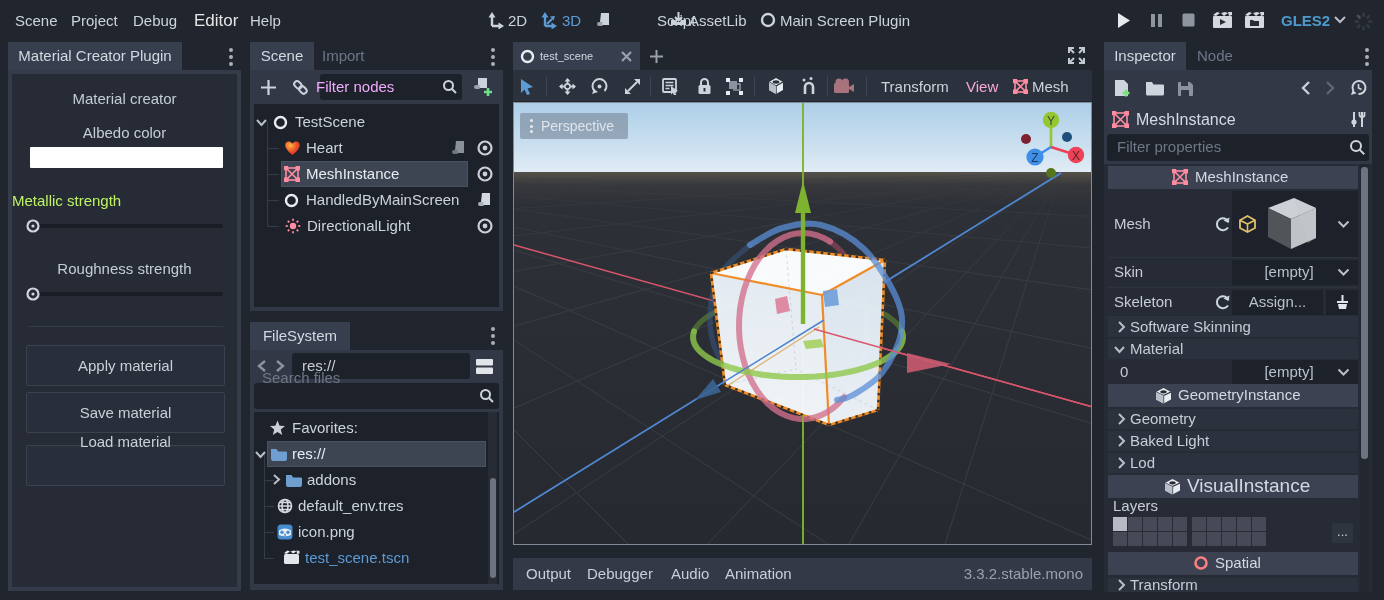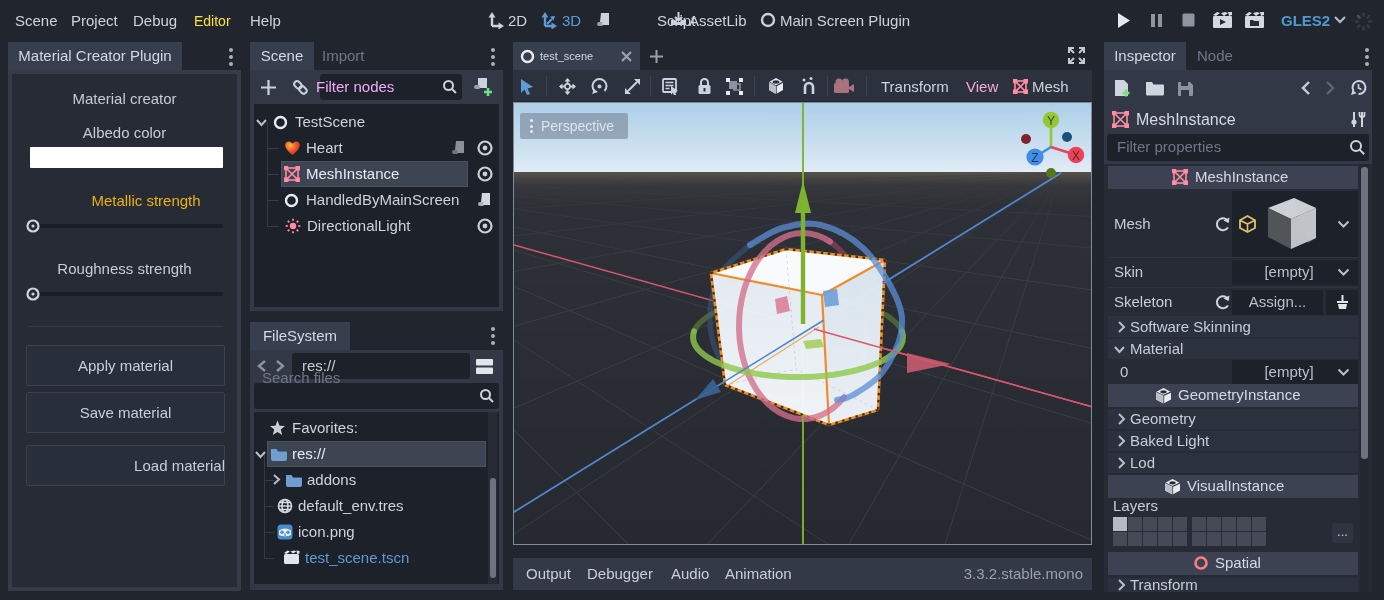--- a/index.html
+++ b/index.html
@@ -6,21 +6,21 @@
 *{box-sizing:border-box;}
 .abs{position:absolute;}
 body{position:relative;}
 .dots3{position:absolute;width:4px;}
 .dots3 i{display:block;width:4px;height:4px;border-radius:50%;background:#a9afbb;margin-bottom:3px;}
 </style></head>
 <body>
 <div class="abs" style="left:15px;top:11px;font-size:15px;color:#cdd3dc;font-weight:normal;white-space:nowrap;line-height:20px;height:20px;">Scene</div>
 <div class="abs" style="left:71px;top:11px;font-size:15px;color:#cdd3dc;font-weight:normal;white-space:nowrap;line-height:20px;height:20px;">Project</div>
 <div class="abs" style="left:133px;top:11px;font-size:15px;color:#cdd3dc;font-weight:normal;white-space:nowrap;line-height:20px;height:20px;">Debug</div>
-<div class="abs" style="left:194px;top:11px;font-size:14px;color:#fde047;font-weight:normal;white-space:nowrap;line-height:20px;height:20px;">Editor</div>
+<div class="abs" style="left:194px;top:11px;font-size:17px;color:#e5e5e5;font-weight:normal;white-space:nowrap;line-height:20px;height:20px;">Editor</div>
 <div class="abs" style="left:250px;top:11px;font-size:15px;color:#cdd3dc;font-weight:normal;white-space:nowrap;line-height:20px;height:20px;">Help</div>
 <svg class="abs" style="left:488px;top:12px;" width="17" height="17" viewBox="0 0 17 17">
     <path d="M4 14 H11 M4 14 V5" fill="none" stroke="#cdd3dc" stroke-width="2.4"></path>
     <path d="M4 0 L0.5 5.5 h7 z" fill="#cdd3dc"></path>
     <path d="M16 14 L10.5 10.5 v7 z" fill="#cdd3dc"></path>
   </svg>
 <div class="abs" style="left:508px;top:11px;font-size:15px;color:#cdd3dc;font-weight:normal;white-space:nowrap;line-height:20px;height:20px;">2D</div>
 <svg class="abs" style="left:541px;top:11px;" width="18" height="18" viewBox="0 0 18 18">
     <path d="M4 15 H11 M4 15 V6" fill="none" stroke="#5d9bd5" stroke-width="2.4"></path>
     <path d="M4 1 L0.5 6.5 h7 z" fill="#5d9bd5"></path>
@@ -83,39 +83,39 @@
 <div class="dots3" style="left:229px;top:48px;">
     <i></i>
     <i></i>
     <i></i>
   </div>
 <div class="abs" style="left:8px;top:70px;width:233px;height:521px;background:#353b48;"></div>
 <div class="abs" style="left:12px;top:74px;width:225px;height:513px;background:#262b35;"></div>
 <div class="abs" style="left:12px;top:89px;width:225px;font-size:15px;color:#c6ccd6;font-weight:normal;text-align:center;line-height:20px;height:20px;white-space:nowrap;">Material creator</div>
 <div class="abs" style="left:12px;top:123px;width:225px;font-size:15px;color:#c6ccd6;font-weight:normal;text-align:center;line-height:20px;height:20px;white-space:nowrap;">Albedo color</div>
 <div class="abs" style="left:30px;top:147px;width:193px;height:21px;background:#ffffff;border-radius:1px;"></div>
-<div class="abs" style="left:12px;top:191px;width:268px;font-size:15px;color:#eab308;font-weight:normal;text-align:center;line-height:20px;height:20px;white-space:nowrap;">Metallic strength</div>
+<div class="abs" style="left:12px;top:191px;width:268px;font-size:15px;color:#bef264;font-weight:normal;text-align:left;line-height:20px;height:20px;white-space:nowrap;">Metallic strength</div>
 <div class="abs" style="left:28px;top:224px;width:195px;height:4px;background:#191d26;border-radius:2px;"></div>
 <svg class="abs" style="left:26px;top:219px;" width="14" height="14" viewBox="0 0 14 14">
     <circle cx="7" cy="7" r="5.5" fill="#262b35" stroke="#cfd4de" stroke-width="2.2"></circle>
     <circle cx="7" cy="7" r="1.6" fill="#cfd4de"></circle>
   </svg>
 <div class="abs" style="left:12px;top:259px;width:225px;font-size:15px;color:#c6ccd6;font-weight:normal;text-align:center;line-height:20px;height:20px;white-space:nowrap;">Roughness strength</div>
 <div class="abs" style="left:28px;top:292px;width:195px;height:4px;background:#191d26;border-radius:2px;"></div>
 <svg class="abs" style="left:26px;top:287px;" width="14" height="14" viewBox="0 0 14 14">
     <circle cx="7" cy="7" r="5.5" fill="#262b35" stroke="#cfd4de" stroke-width="2.2"></circle>
     <circle cx="7" cy="7" r="1.6" fill="#cfd4de"></circle>
   </svg>
 <div class="abs" style="left:28px;top:326px;width:195px;height:1px;background:#343a46;"></div>
 <div class="abs" style="left:26px;top:345px;width:199px;height:41px;background:#282e3a;border:1px solid #3a4150;border-radius:2px;"></div>
 <div class="abs" style="left:26px;top:356px;width:199px;font-size:15px;color:#c9cfd9;font-weight:normal;text-align:center;line-height:20px;height:20px;white-space:nowrap;">Apply material</div>
 <div class="abs" style="left:26px;top:392px;width:199px;height:41px;background:#282e3a;border:1px solid #3a4150;border-radius:2px;"></div>
 <div class="abs" style="left:26px;top:403px;width:199px;font-size:15px;color:#c9cfd9;font-weight:normal;text-align:center;line-height:20px;height:20px;white-space:nowrap;">Save material</div>
 <div class="abs" style="left:26px;top:445px;width:199px;height:41px;background:#282e3a;border:1px solid #3a4150;border-radius:2px;"></div>
-<div class="abs" style="left:26px;top:456px;width:199px;font-size:15px;color:#c9cfd9;font-weight:normal;text-align:right;line-height:20px;height:20px;white-space:nowrap;">Load material</div>
+<div class="abs" style="left:26px;top:432px;width:199px;font-size:15px;color:#c9cfd9;font-weight:normal;text-align:center;line-height:20px;height:20px;white-space:nowrap;">Load material</div>
 <div class="abs" style="left:250px;top:42px;width:64px;height:28px;background:#373e4d;"></div>
 <div class="abs" style="left:250px;top:46px;width:64px;font-size:15px;color:#d3d9e1;font-weight:normal;text-align:center;line-height:20px;height:20px;white-space:nowrap;">Scene</div>
 <div class="abs" style="left:322px;top:46px;font-size:15px;color:#6f7787;font-weight:normal;white-space:nowrap;line-height:20px;height:20px;">Import</div>
 <div class="dots3" style="left:491px;top:48px;">
     <i></i>
     <i></i>
     <i></i>
   </div>
 <div class="abs" style="left:250px;top:70px;width:253px;height:241px;background:#323845;"></div>
 <svg class="abs" style="left:260px;top:79px;" width="17" height="17" viewBox="0 0 17 17">
@@ -666,21 +666,21 @@
     <path d="M3 1 l5 5 -5 5" stroke="#b9bfc9" stroke-width="2" fill="none"></path>
   </svg>
 <div class="abs" style="left:1130px;top:453px;font-size:15px;color:#c8ced8;font-weight:normal;white-space:nowrap;line-height:20px;height:20px;">Lod</div>
 <div class="abs" style="left:1108px;top:475px;width:250px;height:23px;background:#3c4252;"></div>
 <svg class="abs" style="left:1164px;top:478px;" width="17" height="17" viewBox="0 0 17 17">
     <path d="M8.5 1 L16 5 V12.5 L8.5 16.5 L1 12.5 V5 z" fill="#e8ebef"></path>
     <path d="M8.5 8.5 L16 5 M8.5 8.5 V16.5 M8.5 8.5 L1 5" stroke="#262b35" stroke-width="1.3"></path>
     <path d="M8.5 8.5 L1 5 V12.5 L8.5 16.5 z" fill="#b9bfc9"></path>
     <ellipse cx="8.5" cy="4.8" rx="3.2" ry="1.6" fill="#262b35"></ellipse>
   </svg>
-<div class="abs" style="left:1187px;top:476px;font-size:15px;color:#d4dae2;font-weight:normal;white-space:nowrap;line-height:20px;height:20px;">VisualInstance</div>
+<div class="abs" style="left:1187px;top:476px;font-size:19px;color:#d4dae2;font-weight:normal;white-space:nowrap;line-height:20px;height:20px;">VisualInstance</div>
 <div class="abs" style="left:1113px;top:496px;font-size:15px;color:#c8cdd7;font-weight:normal;white-space:nowrap;line-height:20px;height:20px;">Layers</div>
 <div class="abs" style="left:1113px;top:517px;width:14px;height:14px;background:#b6bac2;"></div>
 <div class="abs" style="left:1128px;top:517px;width:14px;height:14px;background:#454a56;"></div>
 <div class="abs" style="left:1143px;top:517px;width:14px;height:14px;background:#454a56;"></div>
 <div class="abs" style="left:1158px;top:517px;width:14px;height:14px;background:#454a56;"></div>
 <div class="abs" style="left:1173px;top:517px;width:14px;height:14px;background:#454a56;"></div>
 <div class="abs" style="left:1192px;top:517px;width:14px;height:14px;background:#454a56;"></div>
 <div class="abs" style="left:1207px;top:517px;width:14px;height:14px;background:#454a56;"></div>
 <div class="abs" style="left:1222px;top:517px;width:14px;height:14px;background:#454a56;"></div>
 <div class="abs" style="left:1237px;top:517px;width:14px;height:14px;background:#454a56;"></div>

